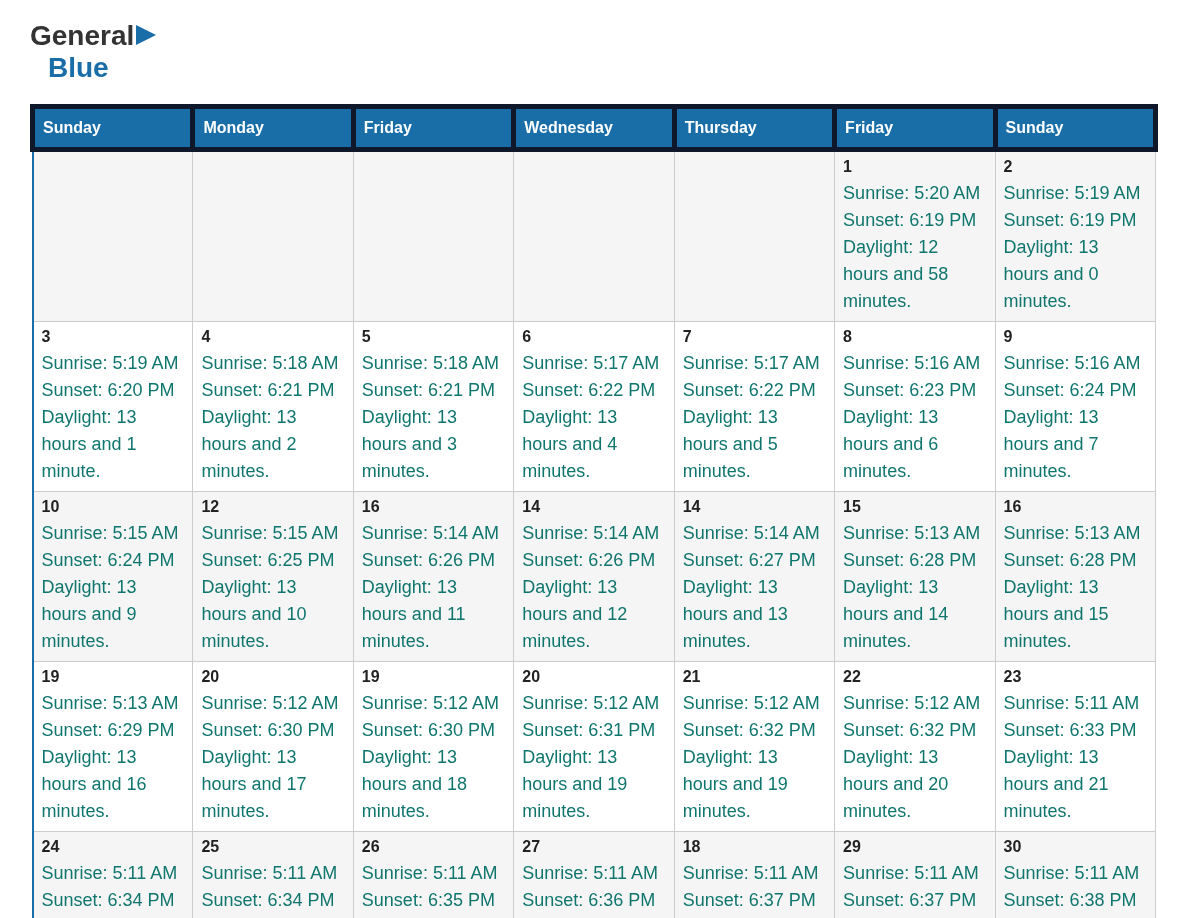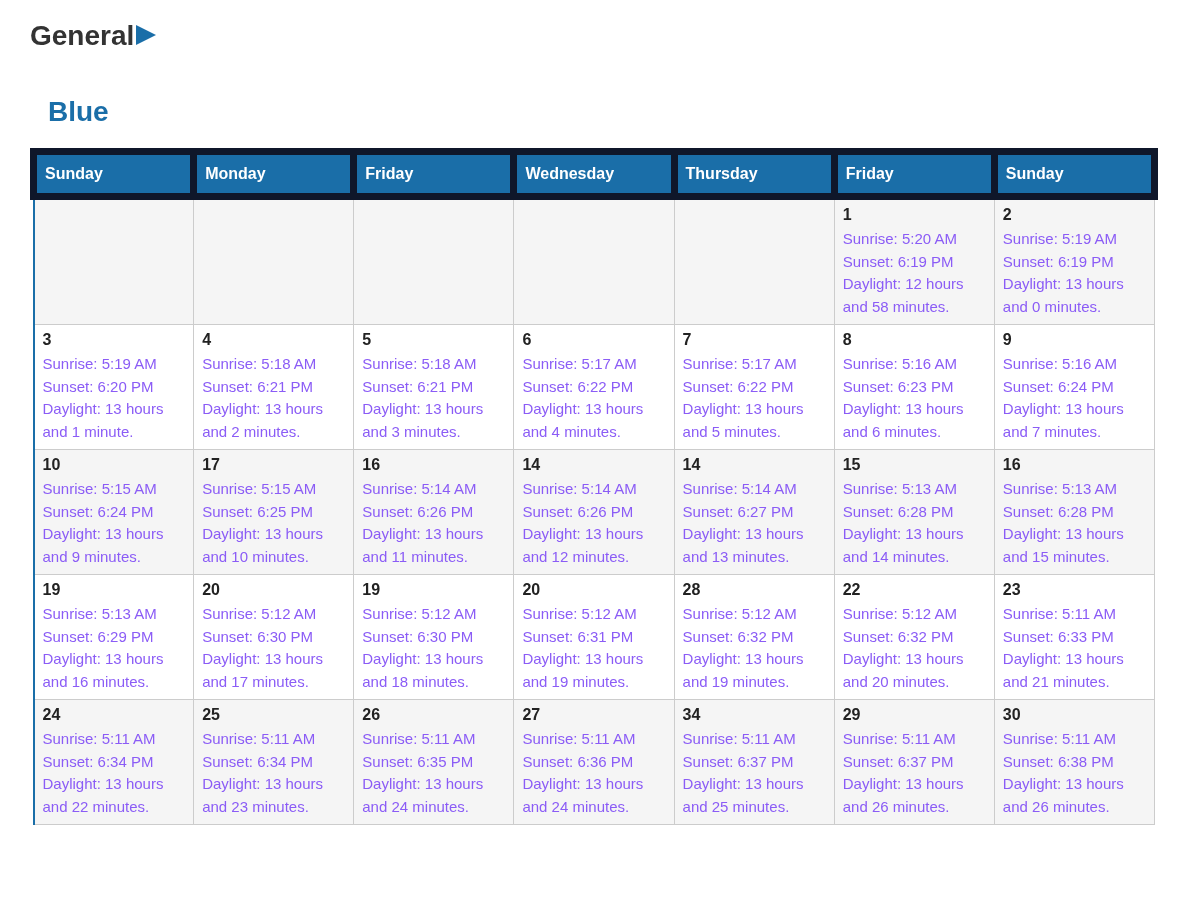--- a/index.html
+++ b/index.html
@@ -13,21 +13,20 @@
     .header {
       display: flex;
       justify-content: space-between;
       align-items: flex-start;
       margin-bottom: 20px;
     }
     .logo {
       display: flex;
       flex-direction: column;
       align-items: flex-start;
-      gap: 44px;
     }
     .title-block {
       text-align: right;
     }
     .month-title {
       font-size: 52px;
       font-weight: normal;
       color: #222;
       line-height: 1.1;
     }
@@ -41,42 +40,42 @@
       border-collapse: collapse;
       table-layout: fixed;
     }
     thead tr th {
       background-color: #1a6ea8;
       color: #fff;
       font-size: 16px;
       font-weight: bold;
       padding: 10px 8px;
       text-align: left;
-      border: 7px solid #0f172a;
+      border: 5px solid #0f172a;
     }
     tbody tr td {
       border: 1px solid #ccc;
       vertical-align: top;
       padding: 6px 8px;
       font-size: 13px;
       color: #222;
       height: 120px;
     }
     tbody tr td:first-child {
       border-left: 2px solid #1a6ea8;
     }
     .day-num {
       font-size: 16px;
       font-weight: bold;
       color: #222;
       margin-bottom: 4px;
     }
     .day-info {
-      font-size: 15px;
-      color: #8b5cf6;
+      font-size: 18px;
+      color: #0f766e;
       line-height: 1.5;
     }
     tbody tr:nth-child(odd) td {
       background-color: #f5f5f5;
     }
     tbody tr:nth-child(even) td {
       background-color: #ffffff;
     }
   </style>
 </head>
@@ -176,21 +175,21 @@
         </td>
       </tr>
       <tr>
         <td>
           <div class="day-num">10</div>
           <div class="day-info" style="white-space: pre-line;">Sunrise: 5:15 AM
 Sunset: 6:24 PM
 Daylight: 13 hours and 9 minutes.</div>
         </td>
         <td>
-          <div class="day-num">17</div>
+          <div class="day-num">12</div>
           <div class="day-info" style="white-space: pre-line;">Sunrise: 5:15 AM
 Sunset: 6:25 PM
 Daylight: 13 hours and 10 minutes.</div>
         </td>
         <td>
           <div class="day-num">16</div>
           <div class="day-info" style="white-space: pre-line;">Sunrise: 5:14 AM
 Sunset: 6:26 PM
 Daylight: 13 hours and 11 minutes.</div>
         </td>
@@ -238,21 +237,21 @@
 Sunset: 6:30 PM
 Daylight: 13 hours and 18 minutes.</div>
         </td>
         <td>
           <div class="day-num">20</div>
           <div class="day-info" style="white-space: pre-line;">Sunrise: 5:12 AM
 Sunset: 6:31 PM
 Daylight: 13 hours and 19 minutes.</div>
         </td>
         <td>
-          <div class="day-num">28</div>
+          <div class="day-num">21</div>
           <div class="day-info" style="white-space: pre-line;">Sunrise: 5:12 AM
 Sunset: 6:32 PM
 Daylight: 13 hours and 19 minutes.</div>
         </td>
         <td>
           <div class="day-num">22</div>
           <div class="day-info" style="white-space: pre-line;">Sunrise: 5:12 AM
 Sunset: 6:32 PM
 Daylight: 13 hours and 20 minutes.</div>
         </td>
@@ -282,21 +281,21 @@
 Sunset: 6:35 PM
 Daylight: 13 hours and 24 minutes.</div>
         </td>
         <td>
           <div class="day-num">27</div>
           <div class="day-info" style="white-space: pre-line;">Sunrise: 5:11 AM
 Sunset: 6:36 PM
 Daylight: 13 hours and 24 minutes.</div>
         </td>
         <td>
-          <div class="day-num">34</div>
+          <div class="day-num">18</div>
           <div class="day-info" style="white-space: pre-line;">Sunrise: 5:11 AM
 Sunset: 6:37 PM
 Daylight: 13 hours and 25 minutes.</div>
         </td>
         <td>
           <div class="day-num">29</div>
           <div class="day-info" style="white-space: pre-line;">Sunrise: 5:11 AM
 Sunset: 6:37 PM
 Daylight: 13 hours and 26 minutes.</div>
         </td>

